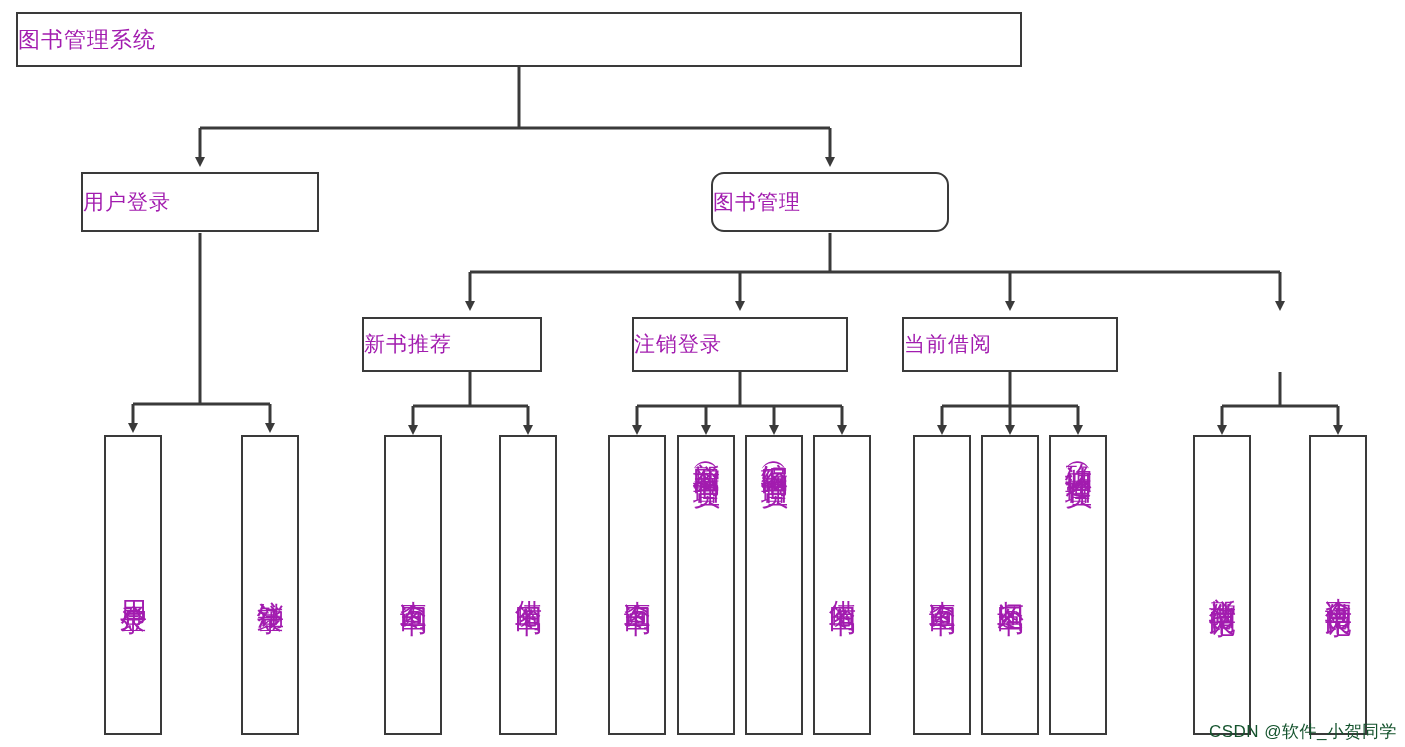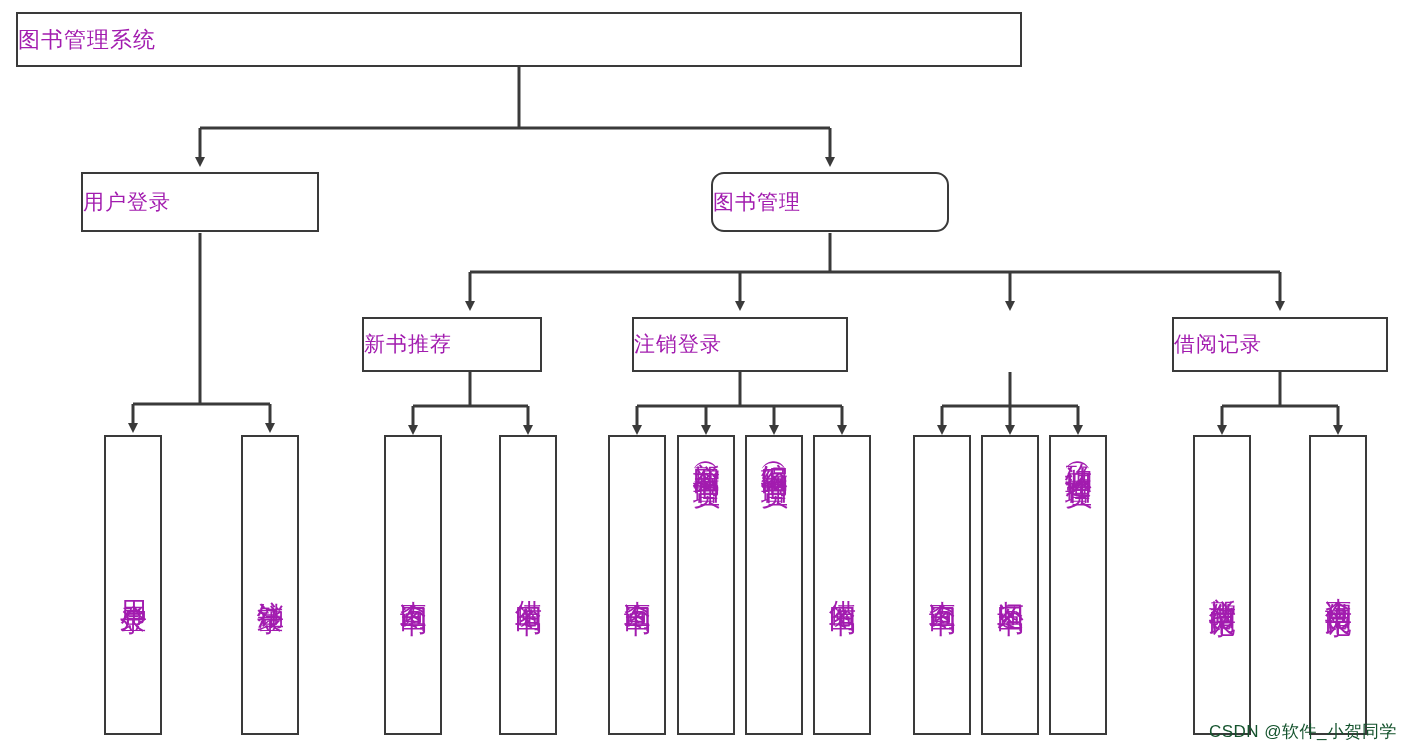--- a/index.html
+++ b/index.html
@@ -142,22 +142,22 @@
   <div class="node h" style="left:711px; top:172px; width:238px; height:60px;border-radius:13px;">
     <span class="lbl">图书管理</span>
   </div>
 
   <div class="node h" style="left:362px; top:317px; width:180px; height:55px;">
     <span class="lbl">新书推荐</span>
   </div>
   <div class="node h" style="left:632px; top:317px; width:216px; height:55px;">
     <span class="lbl">注销登录</span>
   </div>
-  <div class="node h" style="left:1172px; top:317px; width:216px; height:55px;">
-    <span class="lbl">借阅记录</span>
+  <div class="node h" style="left:902px; top:317px; width:216px; height:55px;">
+    <span class="lbl">当前借阅</span>
   </div>
 
   <div class="node v mid" style="left:104px; top:435px; width:58px; height:300px;">
     <span class="lbl">用户登录</span>
   </div>
   <div class="node v mid" style="left:241px; top:435px; width:58px; height:300px;">
     <span class="lbl">注销登录</span>
   </div>
 
   <div class="node v mid" style="left:384px; top:435px; width:58px; height:300px;">

